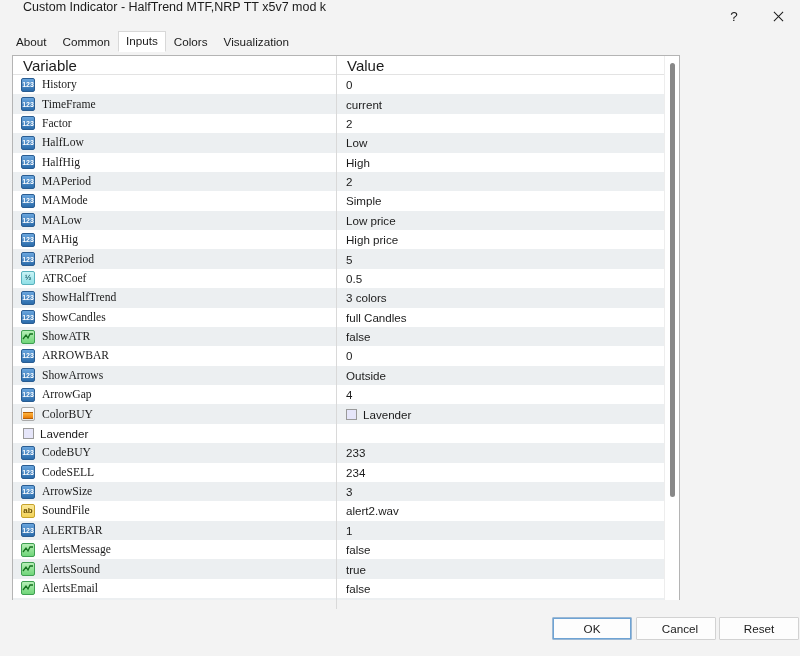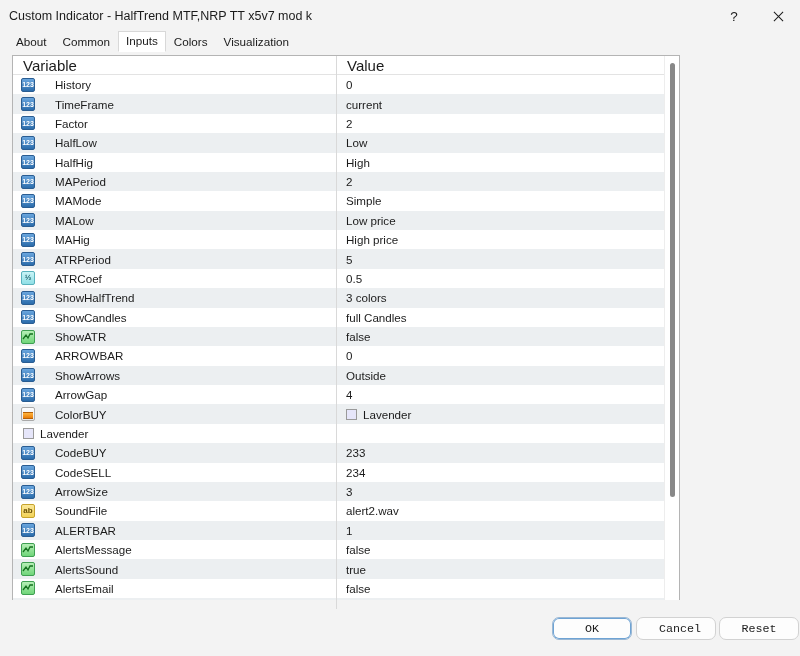--- a/index.html
+++ b/index.html
@@ -22,23 +22,22 @@
     background: #f3f3f3;
     display: flex;
     flex-direction: column;
   }
 
   
   .titlebar {
     height: 32px;
     flex: 0 0 32px;
     display: flex;
-    align-items: center;
     background: #f3f3f3;
-    padding-left: 9px;
+    padding-left: 23px;
   }
   .title-text {
     font-size: 12.5px;
     color: #1b1b1b;
     white-space: nowrap;
     flex: 1 1 auto;
   }
   .win-btns { display: flex; height: 32px; }
   .win-btn {
     width: 44px; height: 32px;
@@ -146,21 +145,21 @@
     white-space: nowrap;
   }
   .row .c2 {
     flex: 1;
     padding-left: 10px;
     display: flex;
     align-items: center;
     overflow: hidden;
     white-space: nowrap;
   }
-  .row .name { margin-left: 20px; }
+  .row .name { margin-left: 7px; font-family: Liberation Serif, serif; }
 
   
   .ticon {
     width: 14px; height: 14px;
     flex: 0 0 14px;
     border-radius: 2px;
     display: flex;
     align-items: center;
     justify-content: center;
     font-size: 7px;
@@ -233,26 +232,26 @@
 
   
   .side-btns {
     position: absolute;
     right: 12px;
     top: 0;
     width: 98px;
     height: 558px;
   }
   .btn {
-    font-family: Liberation Mono, monospace;
+    font-family: Liberation Sans, sans-serif;
     font-size: 11.7px;
     color: #1b1b1b;
     background: #fdfdfd;
     border: 1px solid #d2d2d2;
-    border-radius: 7px;
+    border-radius: 1px;
     height: 23px;
     display: flex;
     align-items: center;
     justify-content: center;
     cursor: default;
     white-space: nowrap;
   }
   .btn-load { position: absolute; left: 0; top: 567px; width: 98px; }
   .btn-save { position: absolute; left: 0; top: 598px; width: 98px; }
 

